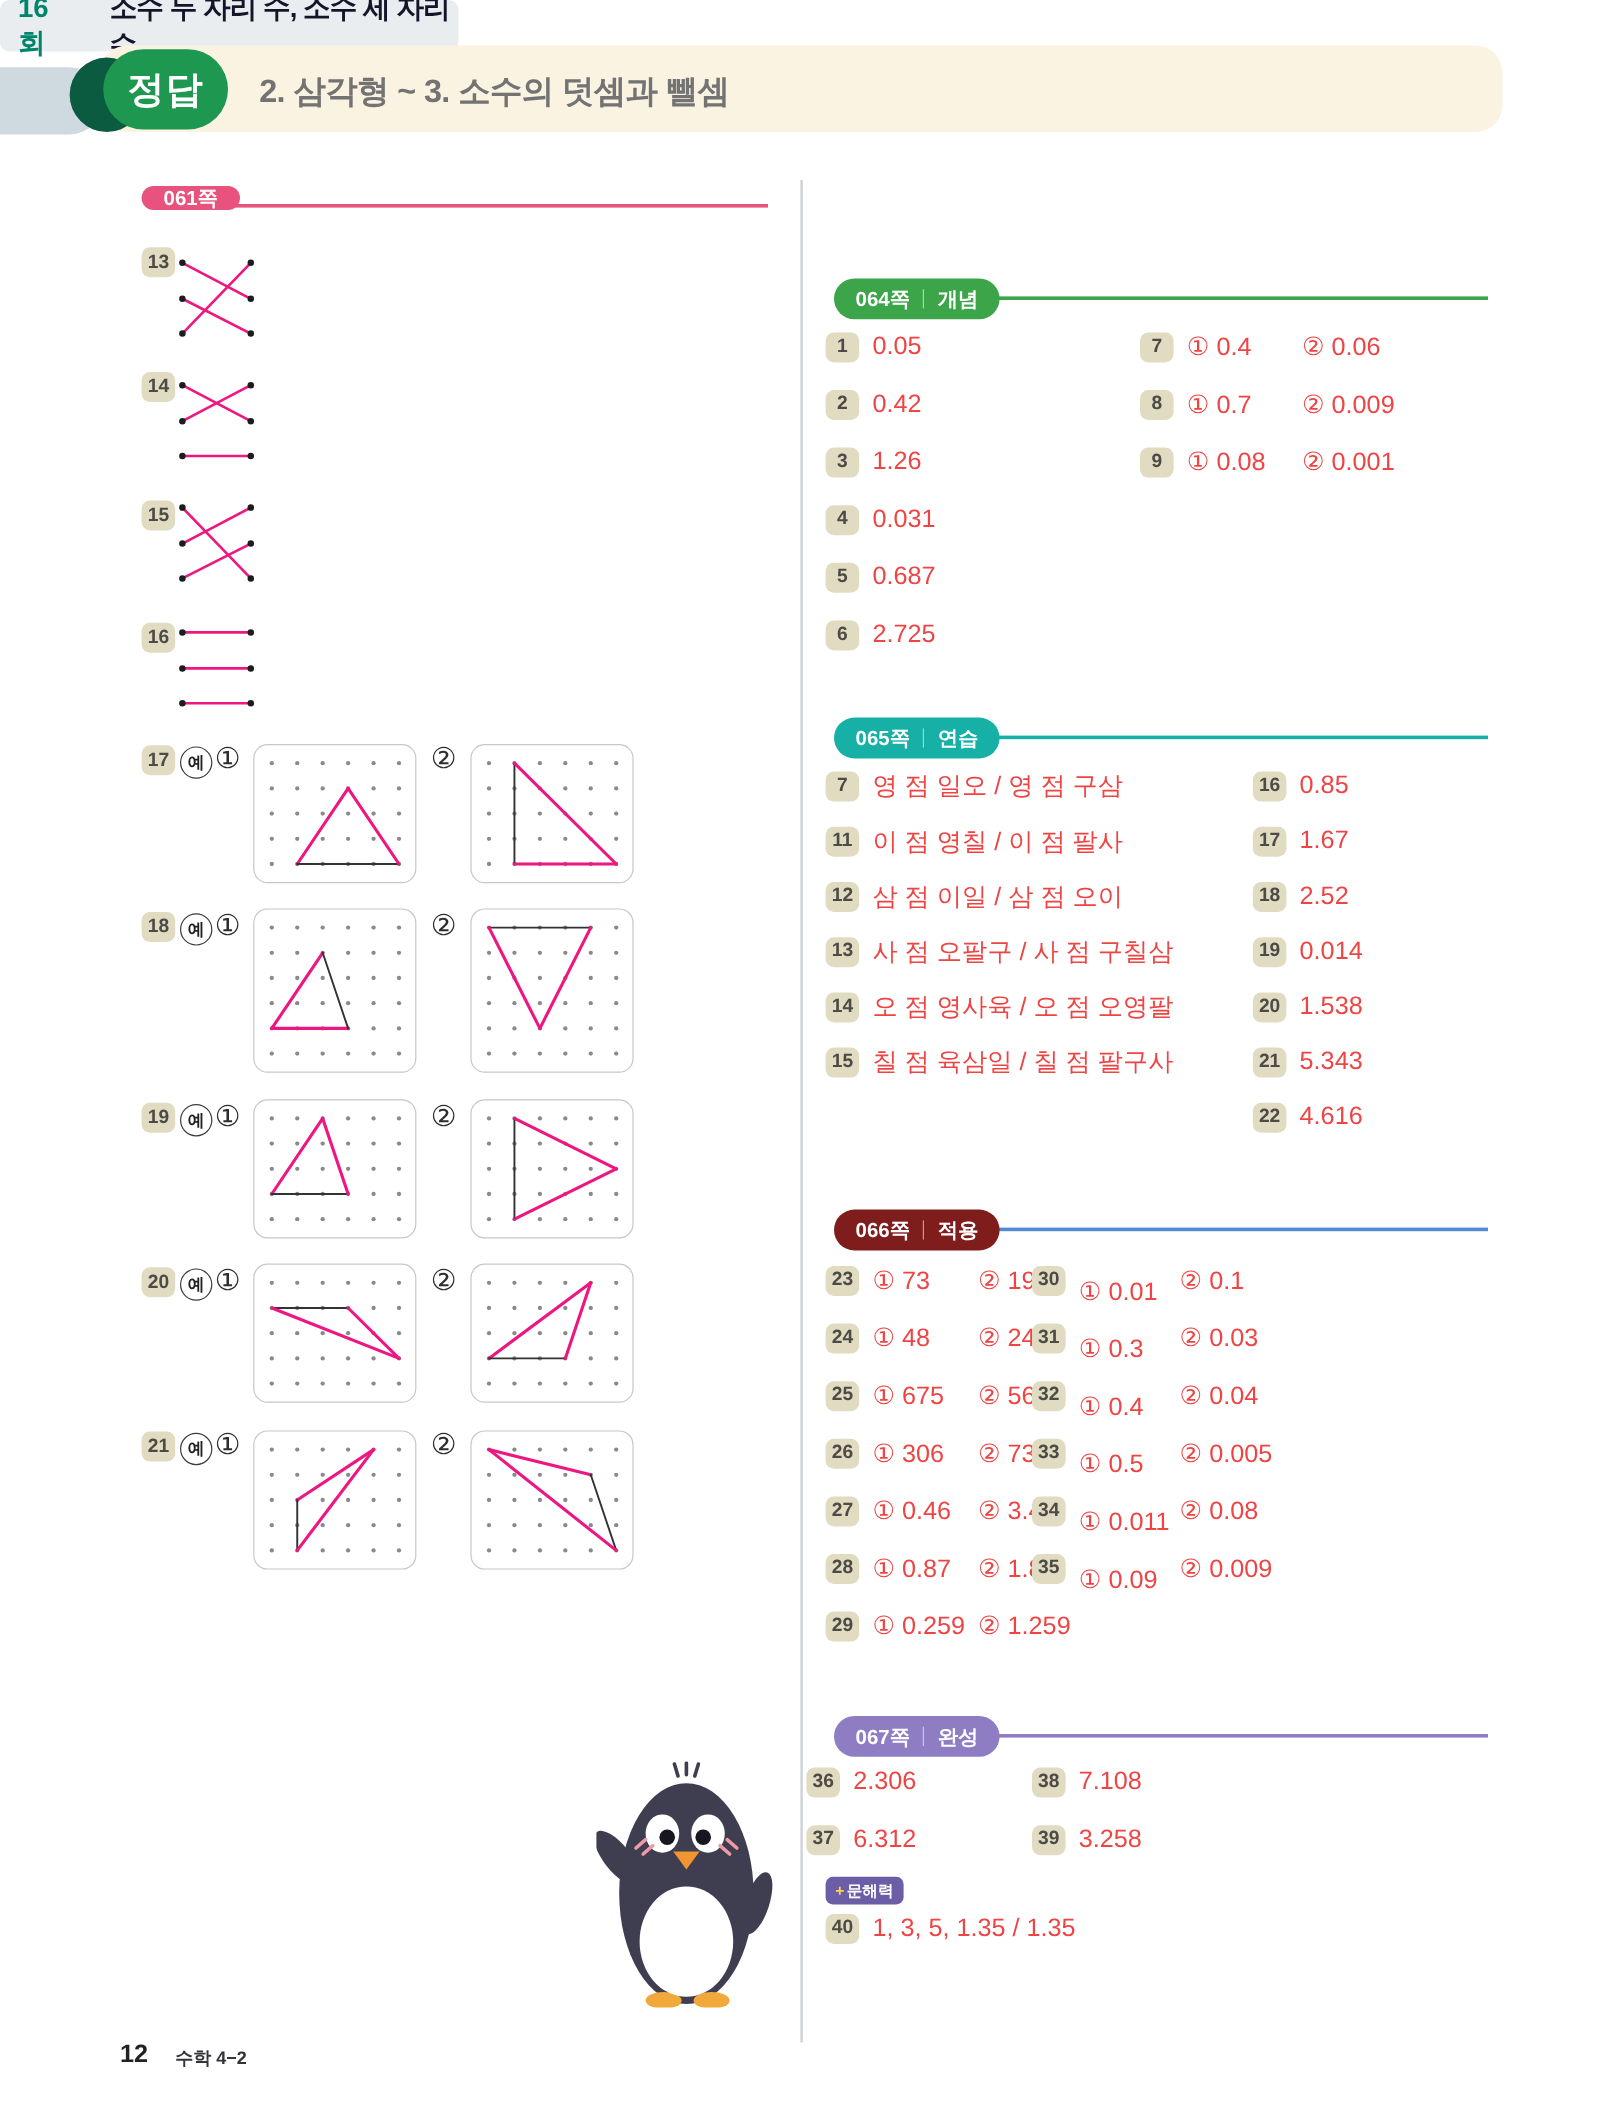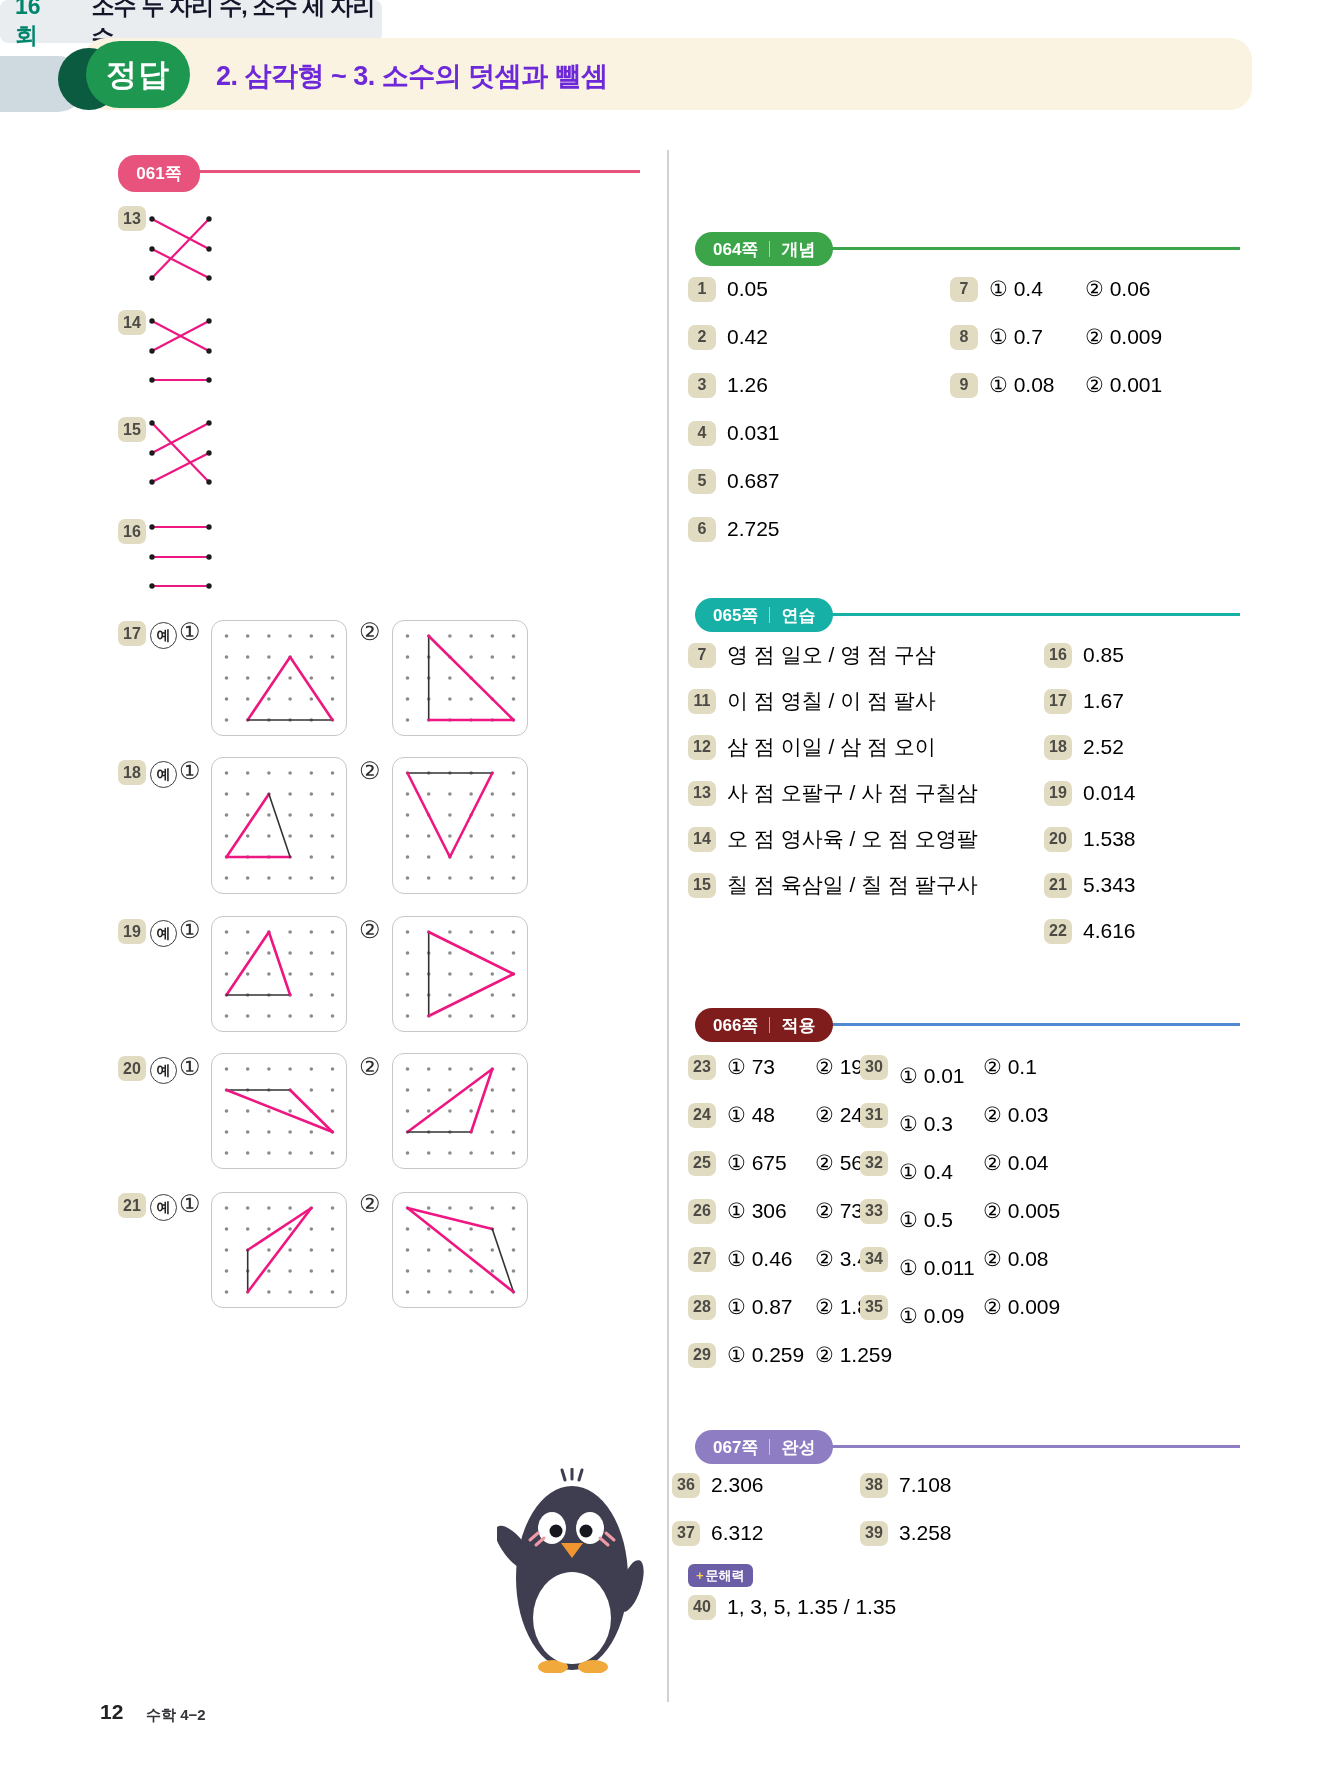--- a/index.html
+++ b/index.html
@@ -11,45 +11,45 @@
 
   
   .hdr-cream{left:84px;top:38px;width:1168px;height:72px;background:#fbf3e1;border-radius:22px;}
   .hdr-tab{left:0;top:56px;width:86px;height:56px;background:#cfd9e0;border-radius:0 28px 28px 0;}
   .hdr-darkcircle{left:58px;top:48px;width:62px;height:62px;background:#0b5b40;border-radius:50%;}
   .hdr-badge{
     left:86px;top:41px;width:104px;height:67px;background:#1e9750;border-radius:36px;
     display:flex;align-items:center;justify-content:center;
     color:#fff;font-size:31px;font-weight:800;letter-spacing:1px;
   }
-  .hdr-title{left:216px;top:58px;font-size:27px;font-weight:800;color:#6d28d9;letter-spacing:-0.5px;}
+  .hdr-title{left:216px;top:58px;font-size:27px;font-weight:800;color:#737373;letter-spacing:-0.5px;}
 
   
   .divider{left:667px;top:150px;width:1.5px;height:1552px;background:#ced2d6;}
 
   
   .nbadge{
     min-width:28px;height:25px;padding:0 3px;border-radius:7px;background:#e1dbc2;
     color:#4c4b45;font-weight:700;font-size:16px;
     display:inline-flex;align-items:center;justify-content:center;
     flex:0 0 auto;box-sizing:border-box;
   }
   .arow{display:flex;align-items:center;height:30px;margin-bottom:18px;white-space:nowrap;}
   .arow .nbadge{margin-right:11px;}
-  .ans{font-size:21px;color:#000000;}
+  .ans{font-size:21px;color:#ef4444;}
   .p1{display:inline-block;}
   .col{position:absolute;}
   .c-concept2 .p1{min-width:96px;}
   .c-apply1 .p1{min-width:88px;}
   .c-apply2 .p1{min-width:84px;margin-top:18px;}
   .c-practice1 .arow,.c-practice2 .arow{margin-bottom:16px;}
 
   
   .lpill{
-    left:118px;top:155px;width:82px;height:37px;border-radius:17px;
+    left:118px;top:155px;width:82px;height:20px;border-radius:17px;
     display:flex;align-items:center;justify-content:center;
     color:#fff;font-size:17px;font-weight:700;z-index:2;
   }
   .lrule{left:190px;top:170px;width:450px;height:2.5px;z-index:1;}
   .mdiag{position:absolute;left:139px;width:84px;height:80px;}
   .gboard{
     position:absolute;width:136px;background:#fff;border:1.6px solid #c7c7c7;
     border-radius:12px;box-sizing:border-box;
   }
   .gboard svg{display:block;margin:0.5px auto;}

